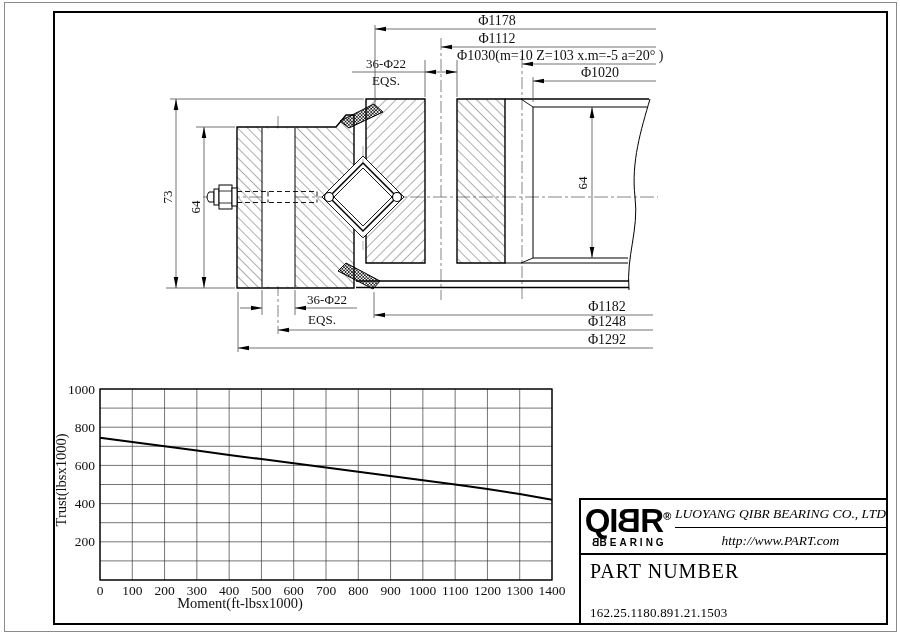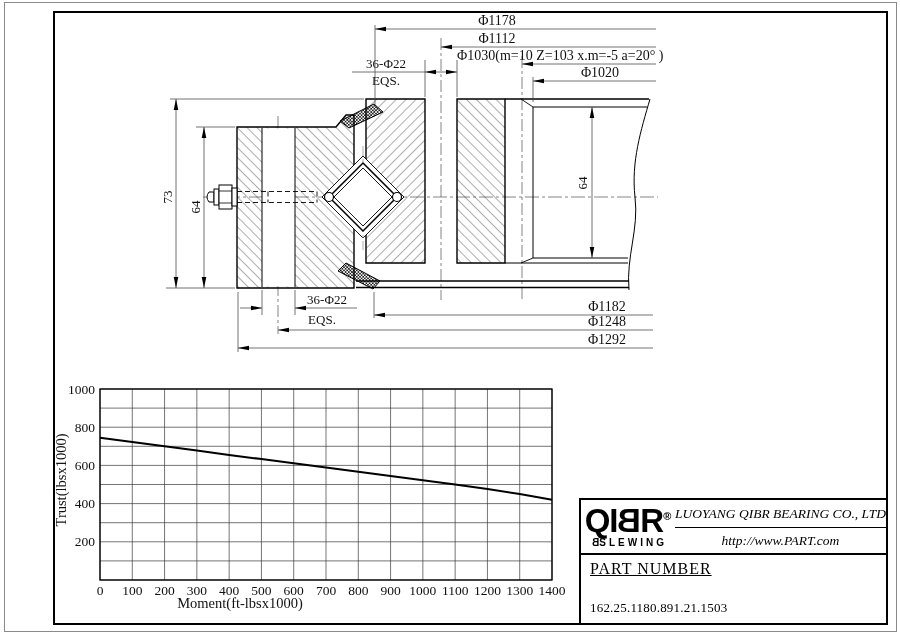--- a/index.html
+++ b/index.html
@@ -20,21 +20,21 @@
   .logo-main{font-family:"Liberation Sans",sans-serif;font-weight:900;font-size:33px;line-height:0.85;letter-spacing:-1px;color:#000;}
   .logo-main sup{font-size:11px;font-weight:700;letter-spacing:0;}
   .logo-sub{font-family:"Liberation Sans",sans-serif;font-weight:700;font-size:10px;letter-spacing:3px;margin-top:1px;color:#000;}
   .flip{display:inline-block;transform:scaleX(-1);}
   .tb-co{flex:1;display:flex;flex-direction:column;font-style:italic;}
   .tb-company{flex:1.1;border-bottom:1.5px solid #000;display:flex;align-items:center;justify-content:center;font-size:13.5px;white-space:nowrap;}
   .tb-site{flex:1;display:flex;align-items:center;justify-content:center;font-size:13.5px;}
   .tb-row2{display:flex;height:70px;}
   .tb-product{width:159px;border-right:2px solid #000;padding:3px 0 0 7px;font-size:15.5px;line-height:1.32;}
   .tb-part{flex:1;padding:5px 0 0 9px;}
-  .tb-part-label{font-size:16px;letter-spacing:1px;text-decoration:underline;}
+  .tb-part-label{font-size:20px;letter-spacing:1px;}
   .tb-part-num{font-size:13px;margin-top:22px;letter-spacing:0.2px;}
 </style>
 </head>
 <body>
 
 <div class="outer-border"></div>
 <div class="inner-frame"></div>
 
 <svg width="900" height="636" viewBox="0 0 900 636">
   <defs>
@@ -223,21 +223,21 @@
       <text x="95" y="393.5" text-anchor="end" font-size="13.5">1000</text>
     </g>
   <text x="66" y="480" text-anchor="middle" transform="rotate(-90 66 480)" font-size="14.5">Trust(lbsx1000)</text>
   <text x="240" y="608" text-anchor="middle" font-size="14.5">Moment(ft-lbsx1000)</text>
 </svg>
 
 <div class="titleblock">
   <div class="tb-row1">
     <div class="tb-logo">
       <div class="logo-main"><span>Q</span><span>I</span><span class="flip">B</span><span>R</span><sup>®</sup></div>
-      <div class="logo-sub"><span class="flip">B</span><span>SLEWING</span></div>
+      <div class="logo-sub"><span class="flip">B</span><span>BEARING</span></div>
     </div>
     <div class="tb-co">
       <div class="tb-company">LUOYANG QIBR BEARING CO., LTD</div>
       <div class="tb-site">http://www.PART.com</div>
     </div>
   </div>
   <div class="tb-row2">
     <div class="tb-part">
       <div class="tb-part-label">PART NUMBER</div>
       <div class="tb-part-num">162.25.1180.891.21.1503</div>

